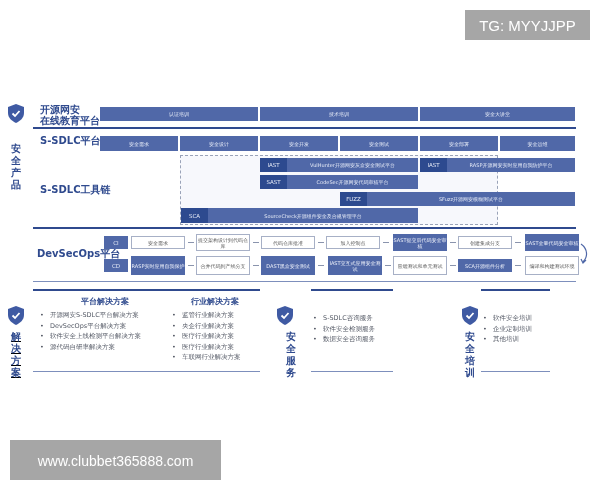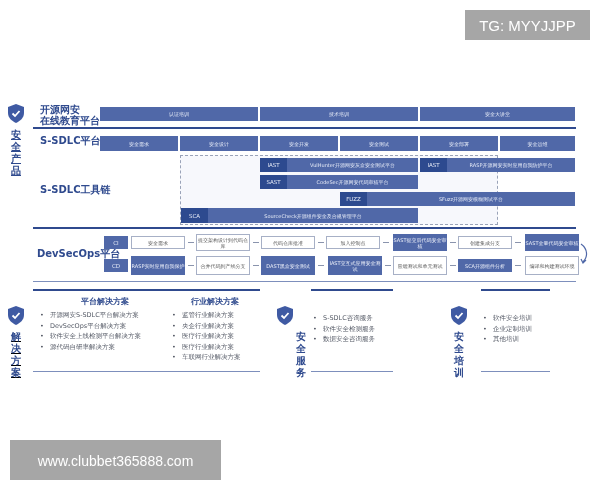--- a/index.html
+++ b/index.html
@@ -26,21 +26,21 @@
 <body>
 
 <div class="abs wm" style="left:465px;top:10px;width:125px;height:30px;font-size:15px;">TG: MYYJJPP</div>
 <div class="abs wm" style="left:10px;top:440px;width:211px;height:42px;font-size:14px;">www.clubbet365888.com</div>
 
 <div class="abs" style="left:8px;top:104px;width:18px;">
   <svg class="shield" viewBox="0 0 16 19">
     <path d="M8 0 L16 3 L16 9 C16 14 12 17 8 19 C4 17 0 14 0 9 L0 3 Z" fill="#3f5aa3"></path>
     <path d="M4.5 9.5 L7 12 L11.5 7" stroke="#fff" stroke-width="1.8" fill="none"></path>
   </svg>
-  <div class="vtext" style="margin-top:2px;margin-left:1px;text-decoration:underline;">安全产品</div>
+  <div class="vtext" style="margin-top:16px;margin-left:1px;">安全产品</div>
 </div>
 
 <div class="abs rowlabel" style="left:40px;top:104px;">
   <div>开源网安</div>
   <div>在线教育平台</div>
 </div>
 <div class="abs bar" style="left:100px;top:107px;width:158px;height:14px;">认证培训</div>
 <div class="abs bar" style="left:260px;top:107px;width:158px;height:14px;">技术培训</div>
 <div class="abs bar" style="left:420px;top:107px;width:155px;height:14px;">安全大讲堂</div>
 
@@ -136,31 +136,31 @@
   <li>医疗行业解决方案</li>
   <li>医疗行业解决方案</li>
   <li>车联网行业解决方案</li>
 </ul>
 
 <div class="abs" style="left:277px;top:306px;width:18px;">
   <svg class="shield" viewBox="0 0 16 19">
     <path d="M8 0 L16 3 L16 9 C16 14 12 17 8 19 C4 17 0 14 0 9 L0 3 Z" fill="#3f5aa3"></path>
     <path d="M4.5 9.5 L7 12 L11.5 7" stroke="#fff" stroke-width="1.8" fill="none"></path>
   </svg>
-  <div class="vtext" style="margin-top:2px;margin-left:17px;">安全服务</div>
+  <div class="vtext" style="margin-top:2px;margin-left:7px;">安全服务</div>
 </div>
 <div class="abs hline" style="left:311px;top:289px;width:82px;height:2px;"></div>
 <div class="abs hline-thin" style="left:311px;top:371px;width:82px;height:1px;"></div>
 <ul class="abs sol-list" style="left:313px;top:313px;">
   <li>S-SDLC咨询服务</li>
   <li>软件安全检测服务</li>
   <li>数据安全咨询服务</li>
 </ul>
 
-<div class="abs" style="left:451px;top:306px;width:18px;">
+<div class="abs" style="left:462px;top:306px;width:18px;">
   <svg class="shield" viewBox="0 0 16 19">
     <path d="M8 0 L16 3 L16 9 C16 14 12 17 8 19 C4 17 0 14 0 9 L0 3 Z" fill="#3f5aa3"></path>
     <path d="M4.5 9.5 L7 12 L11.5 7" stroke="#fff" stroke-width="1.8" fill="none"></path>
   </svg>
   <div class="vtext" style="margin-top:2px;margin-left:1px;">安全培训</div>
 </div>
 <div class="abs hline" style="left:481px;top:289px;width:69px;height:2px;"></div>
 <div class="abs hline-thin" style="left:481px;top:371px;width:69px;height:1px;"></div>
 <ul class="abs sol-list" style="left:483px;top:313px;">
   <li>软件安全培训</li>

